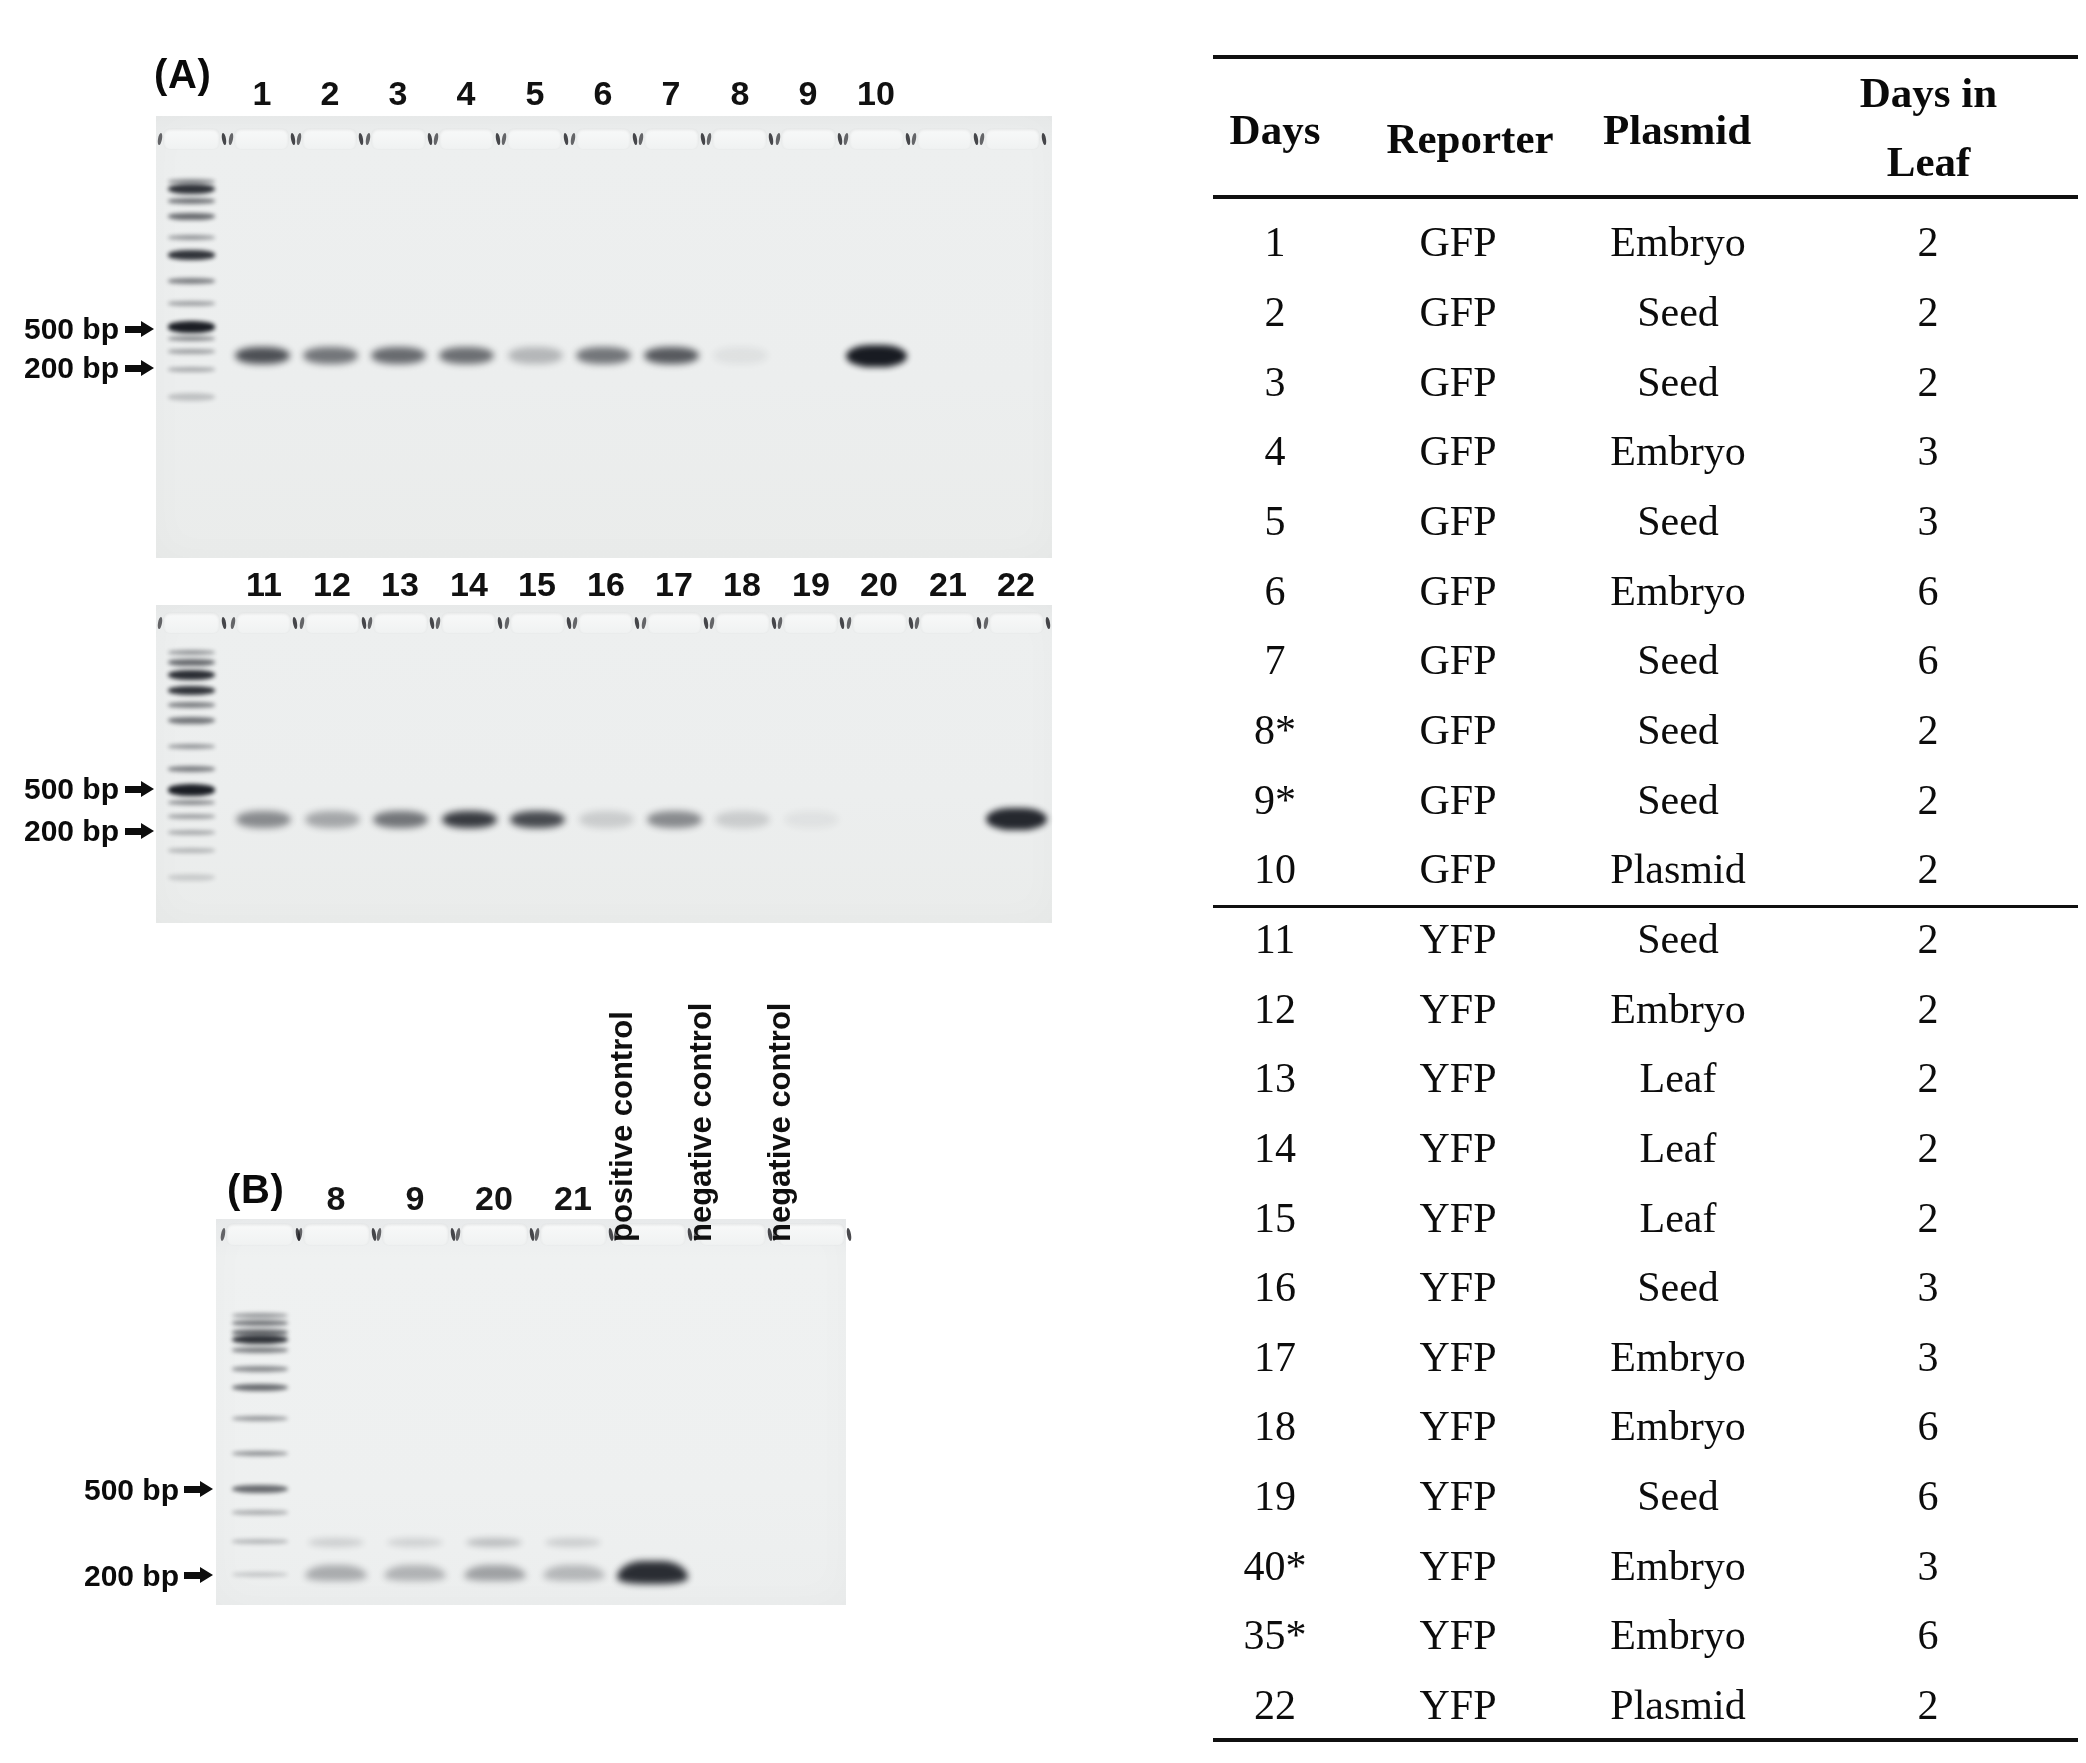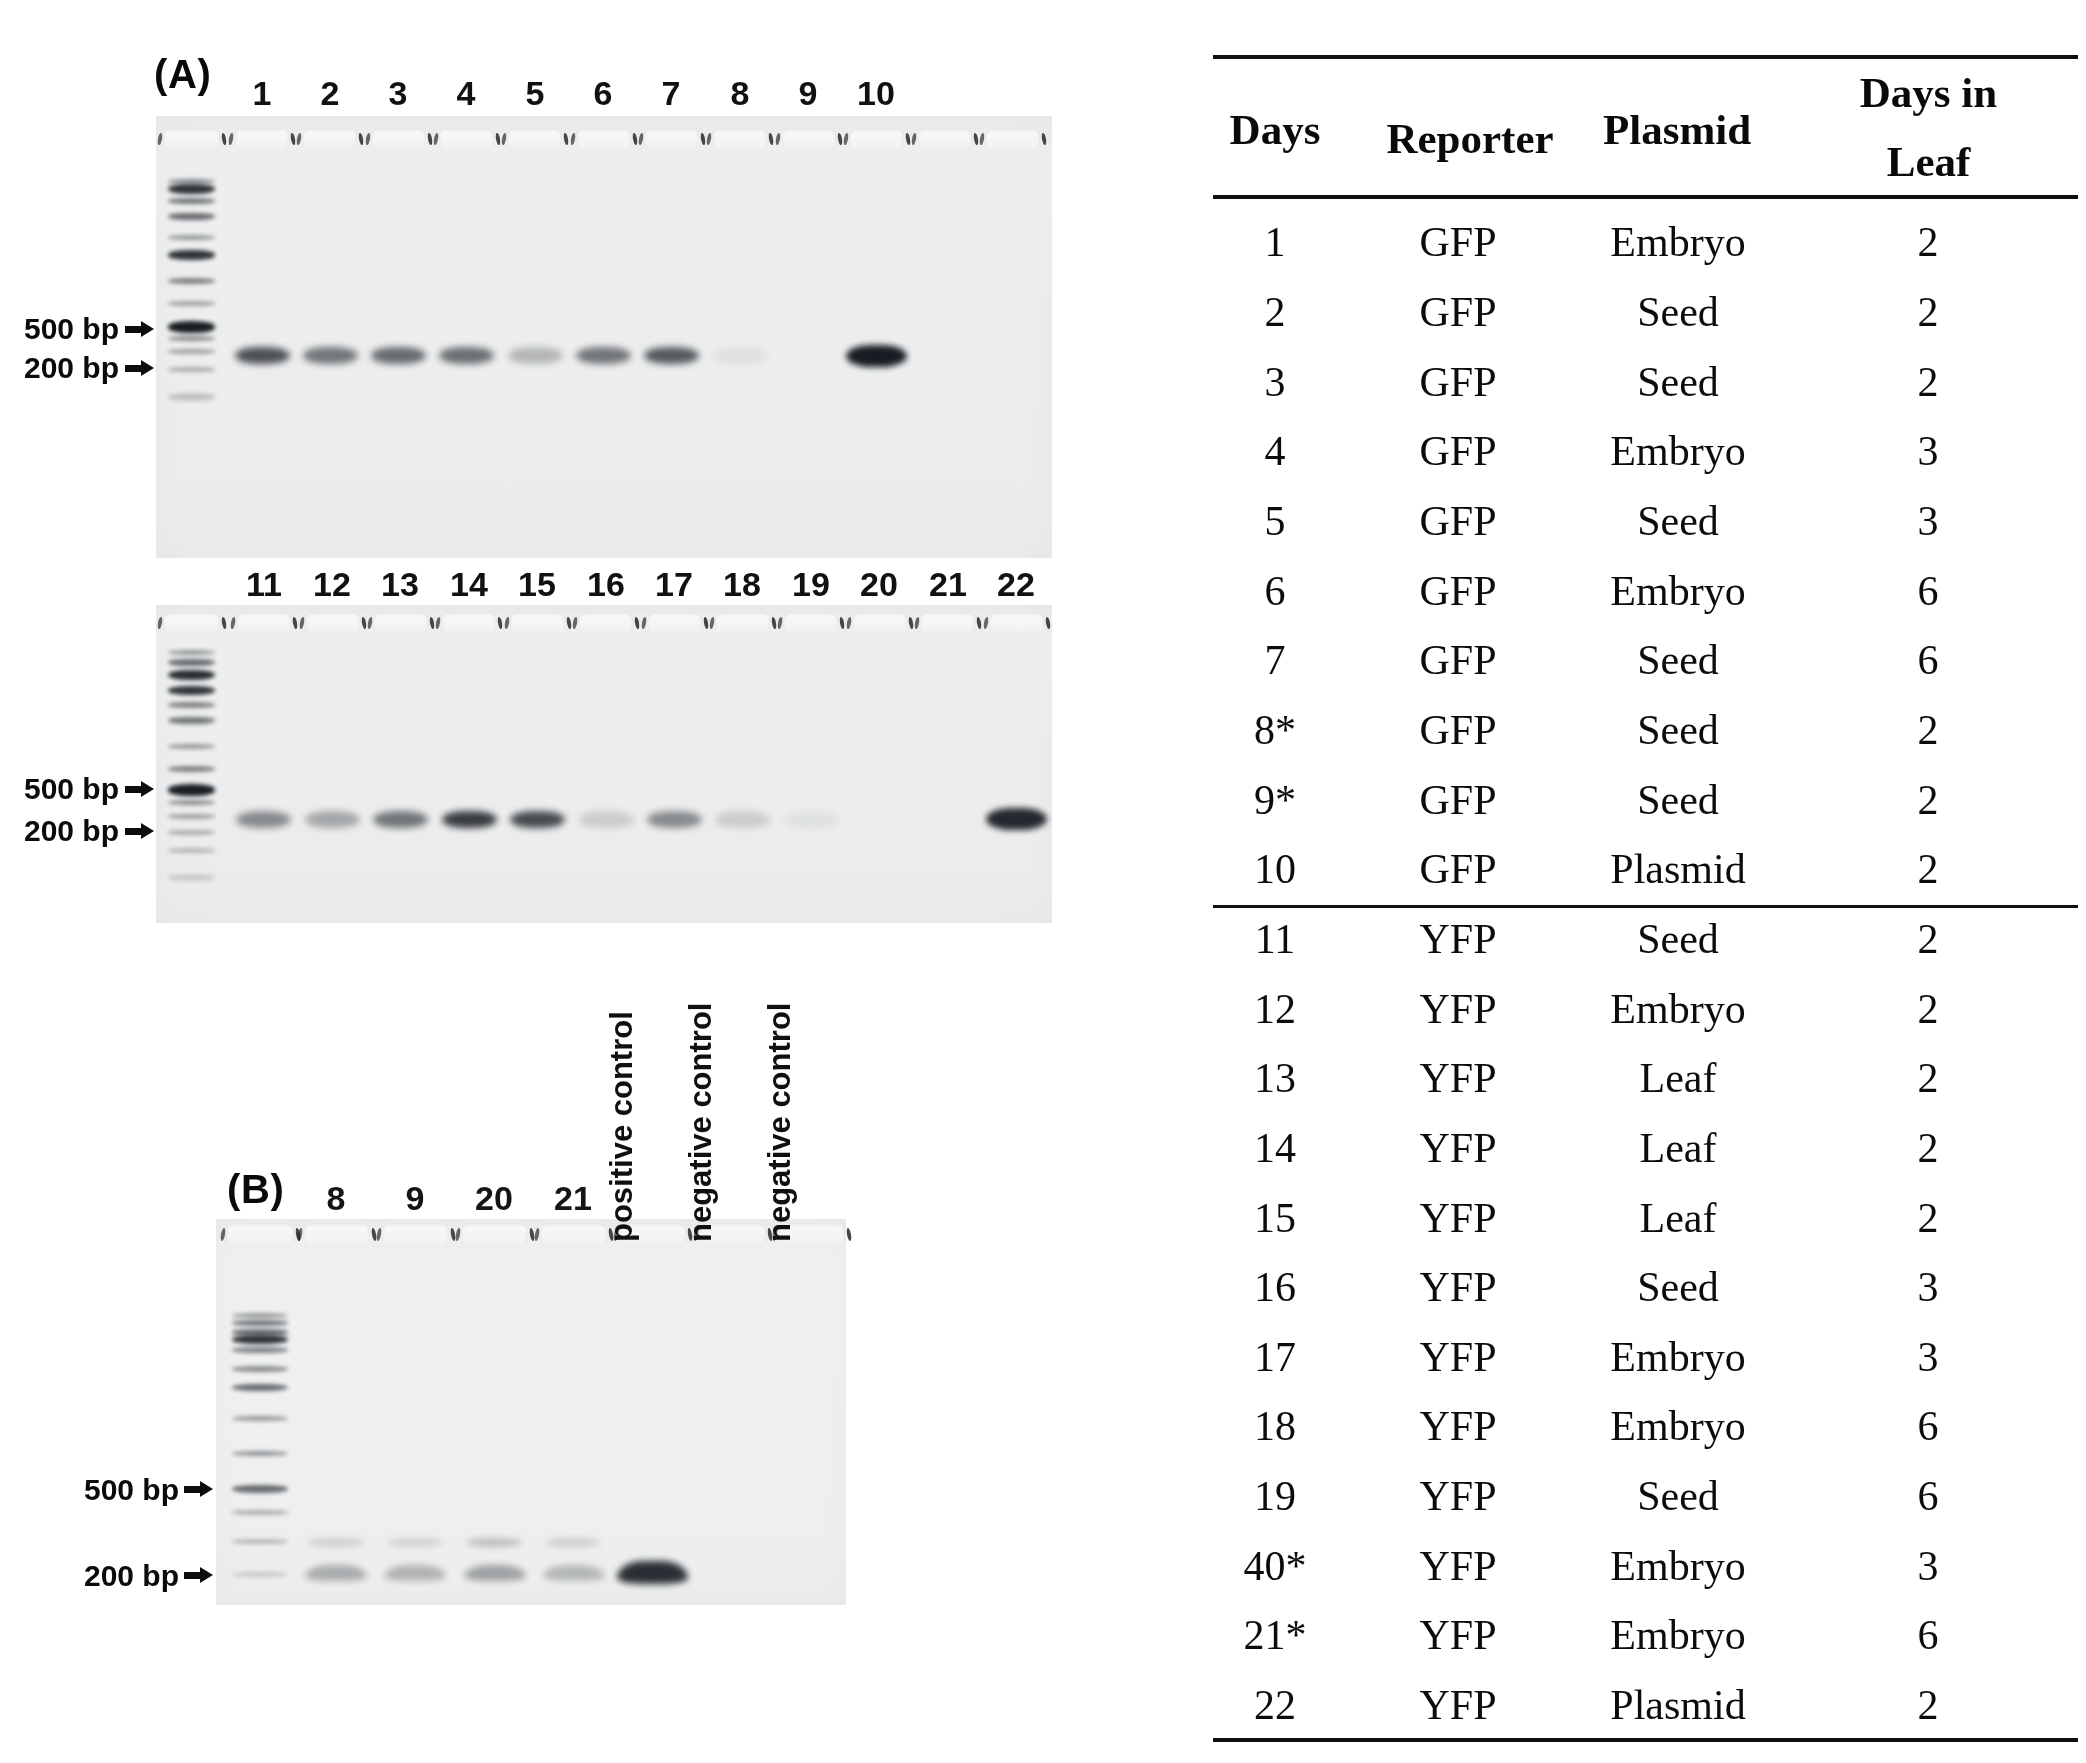--- a/index.html
+++ b/index.html
@@ -344,21 +344,21 @@
           <div class="tcell" style="left: 465px;">Seed</div>
           <div class="tcell" style="left: 715px;">6</div>
         </div>
         <div class="trow" style="top: 1532px;">
           <div class="tcell" style="left: 62px;">40*</div>
           <div class="tcell" style="left: 245px;">YFP</div>
           <div class="tcell" style="left: 465px;">Embryo</div>
           <div class="tcell" style="left: 715px;">3</div>
         </div>
         <div class="trow" style="top: 1601px;">
-          <div class="tcell" style="left: 62px;">21*</div>
+          <div class="tcell" style="left: 62px;">35*</div>
           <div class="tcell" style="left: 245px;">YFP</div>
           <div class="tcell" style="left: 465px;">Embryo</div>
           <div class="tcell" style="left: 715px;">6</div>
         </div>
         <div class="trow" style="top: 1671px;">
           <div class="tcell" style="left: 62px;">22</div>
           <div class="tcell" style="left: 245px;">YFP</div>
           <div class="tcell" style="left: 465px;">Plasmid</div>
           <div class="tcell" style="left: 715px;">2</div>
         </div>

